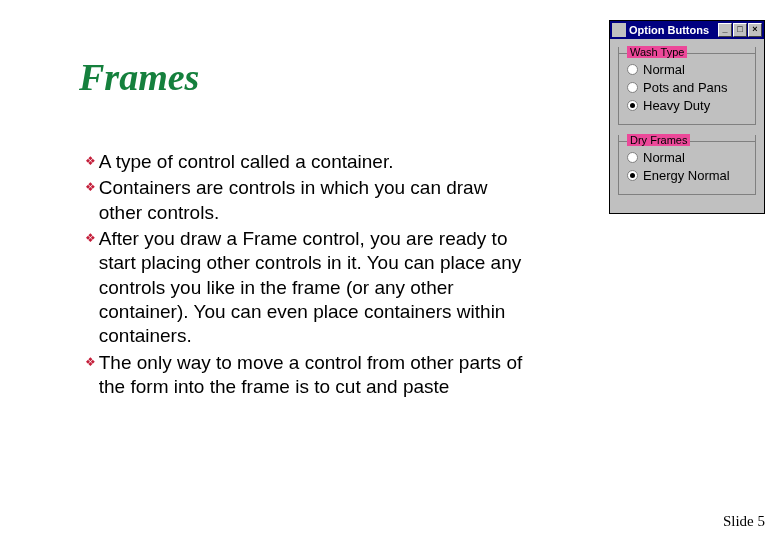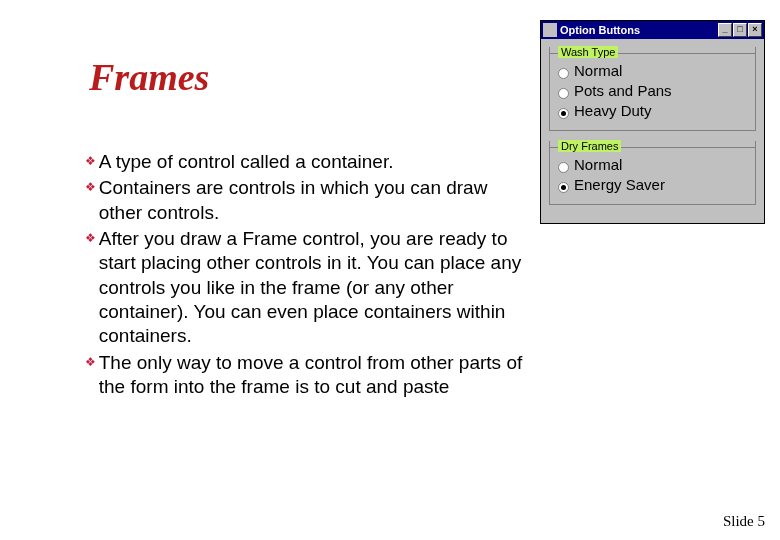--- a/index.html
+++ b/index.html
@@ -7,25 +7,25 @@
     width: 780px;
     height: 540px;
     background: #ffffff;
     font-family: Arial, sans-serif;
     position: relative;
     overflow: hidden;
   }
   .title {
     position: absolute;
     top: 55px;
-    left: 89px;
+    left: 79px;
     font-size: 38px;
     font-style: italic;
     font-weight: bold;
-    color: #b91c1c;
+    color: #15803d;
     font-family: 'Times New Roman', serif;
   }
   .content {
     position: absolute;
     top: 150px;
     left: 85px;
     width: 440px;
   }
   .bullet-item {
     display: flex;
@@ -51,21 +51,21 @@
     right: 15px;
     font-size: 15px;
     color: #000;
     font-family: 'Times New Roman', serif;
   }
   
   .vb-window {
     position: absolute;
     top: 20px;
     right: 15px;
-    width: 225px;
+    width: 156px;
     background: #c0c0c0;
     border: 1px solid #000;
   }
   .vb-titlebar {
     background: #000080;
     color: #fff;
     display: flex;
     align-items: center;
     height: 18px;
     padding: 0 2px;
@@ -117,29 +117,29 @@
     top: 6px;
     left: 0;
     right: 0;
     height: 1px;
     background: #808080;
   }
   .vb-frame-title {
     position: absolute;
     top: -1px;
     left: 8px;
-    background: #bef264;
+    background: #ec4899;
     padding: 0 3px;
     font-size: 11px;
   }
   .vb-radio {
     display: flex;
-    align-items: flex-end;
+    align-items: center;
     margin: 3px 0;
-    font-size: 15px;
+    font-size: 13px;
   }
   .vb-radio-btn {
     width: 11px;
     height: 11px;
     border-radius: 50%;
     background: #fff;
     border: 1px solid #808080;
     margin-right: 5px;
     position: relative;
     flex-shrink: 0;
@@ -208,19 +208,19 @@
     </div>
     <div class="vb-frame">
       <div class="vb-frame-border-top"></div>
       <div class="vb-frame-title">Dry Frames</div>
       <div class="vb-radio">
         <span class="vb-radio-btn"></span>
         <span>Normal</span>
       </div>
       <div class="vb-radio">
         <span class="vb-radio-btn selected"></span>
-        <span>Energy Saver</span>
+        <span>Energy Normal</span>
       </div>
     </div>
   </div>
 </div>
 
 <div class="footer">Slide 5</div>
 
 </body></html>

